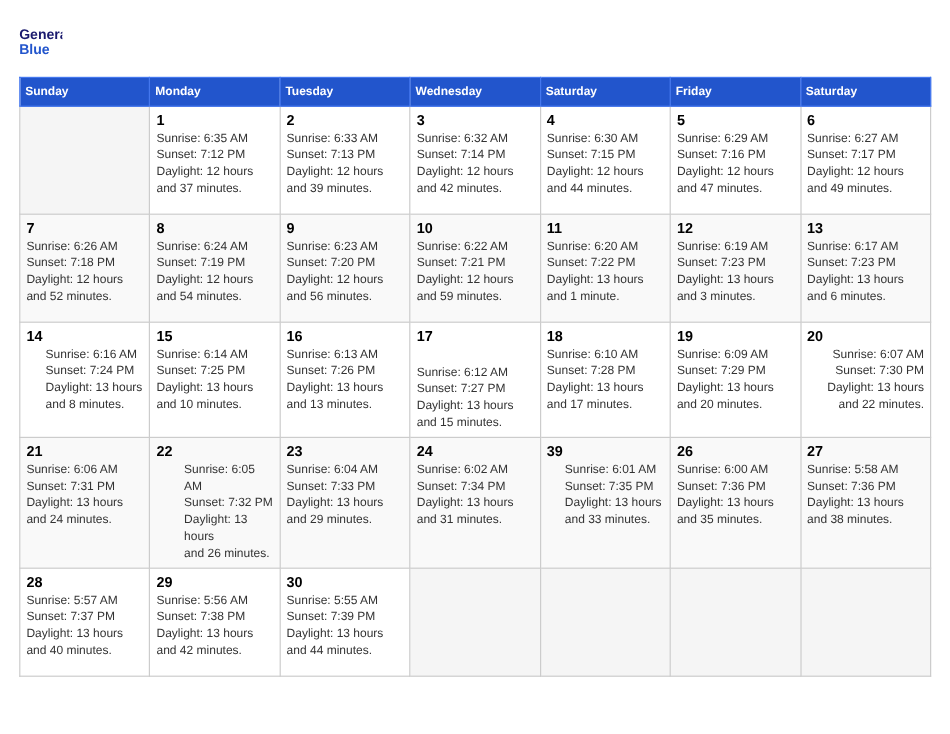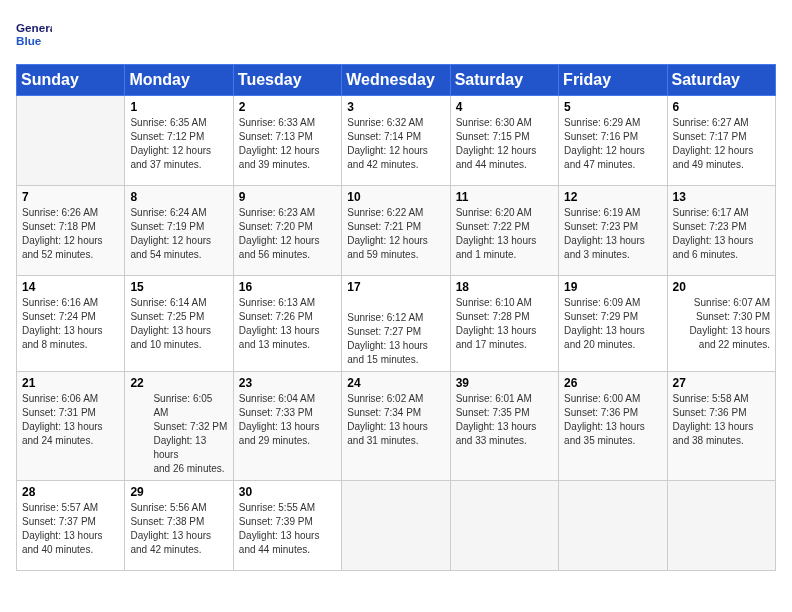--- a/index.html
+++ b/index.html
@@ -40,21 +40,21 @@
     .calendar {
       width: 100%;
       border-collapse: collapse;
       font-size: 11px;
     }
     .calendar th {
       background: #2255cc;
       color: #fff;
       padding: 6px 4px;
       text-align: left;
-      font-size: 16px;
+      font-size: 10px;
       border: 1px solid #4477ee;
     }
     .calendar td {
       border: 1px solid #ccc;
       vertical-align: top;
       padding: 4px 5px;
       min-height: 80px;
       width: calc(100% / 7);
       background: #fff;
     }
@@ -205,21 +205,21 @@
           <div class="day-number">13</div>
           <div class="day-info" style="white-space: pre-line;">Sunrise: 6:17 AM
 Sunset: 7:23 PM
 Daylight: 13 hours
 and 6 minutes.</div>
         </td>
       </tr>
       <tr class="week-row">
         <td>
           <div class="day-number">14</div>
-          <div class="day-info" style="white-space: pre-line;">Sunrise: 6:16 AM
+          <div class="day-info" style="white-space: pre-line; margin-left: 16px;">Sunrise: 6:16 AM
 Sunset: 7:24 PM
 Daylight: 13 hours
 and 8 minutes.</div>
         </td>
         <td>
           <div class="day-number">15</div>
           <div class="day-info" style="white-space: pre-line;">Sunrise: 6:14 AM
 Sunset: 7:25 PM
 Daylight: 13 hours
 and 10 minutes.</div>
@@ -284,21 +284,21 @@
         </td>
         <td>
           <div class="day-number">24</div>
           <div class="day-info" style="white-space: pre-line;">Sunrise: 6:02 AM
 Sunset: 7:34 PM
 Daylight: 13 hours
 and 31 minutes.</div>
         </td>
         <td>
           <div class="day-number">39</div>
-          <div class="day-info" style="white-space: pre-line;">Sunrise: 6:01 AM
+          <div class="day-info" style="white-space: pre-line; margin-left: 15px;">Sunrise: 6:01 AM
 Sunset: 7:35 PM
 Daylight: 13 hours
 and 33 minutes.</div>
         </td>
         <td>
           <div class="day-number">26</div>
           <div class="day-info" style="white-space: pre-line;">Sunrise: 6:00 AM
 Sunset: 7:36 PM
 Daylight: 13 hours
 and 35 minutes.</div>

